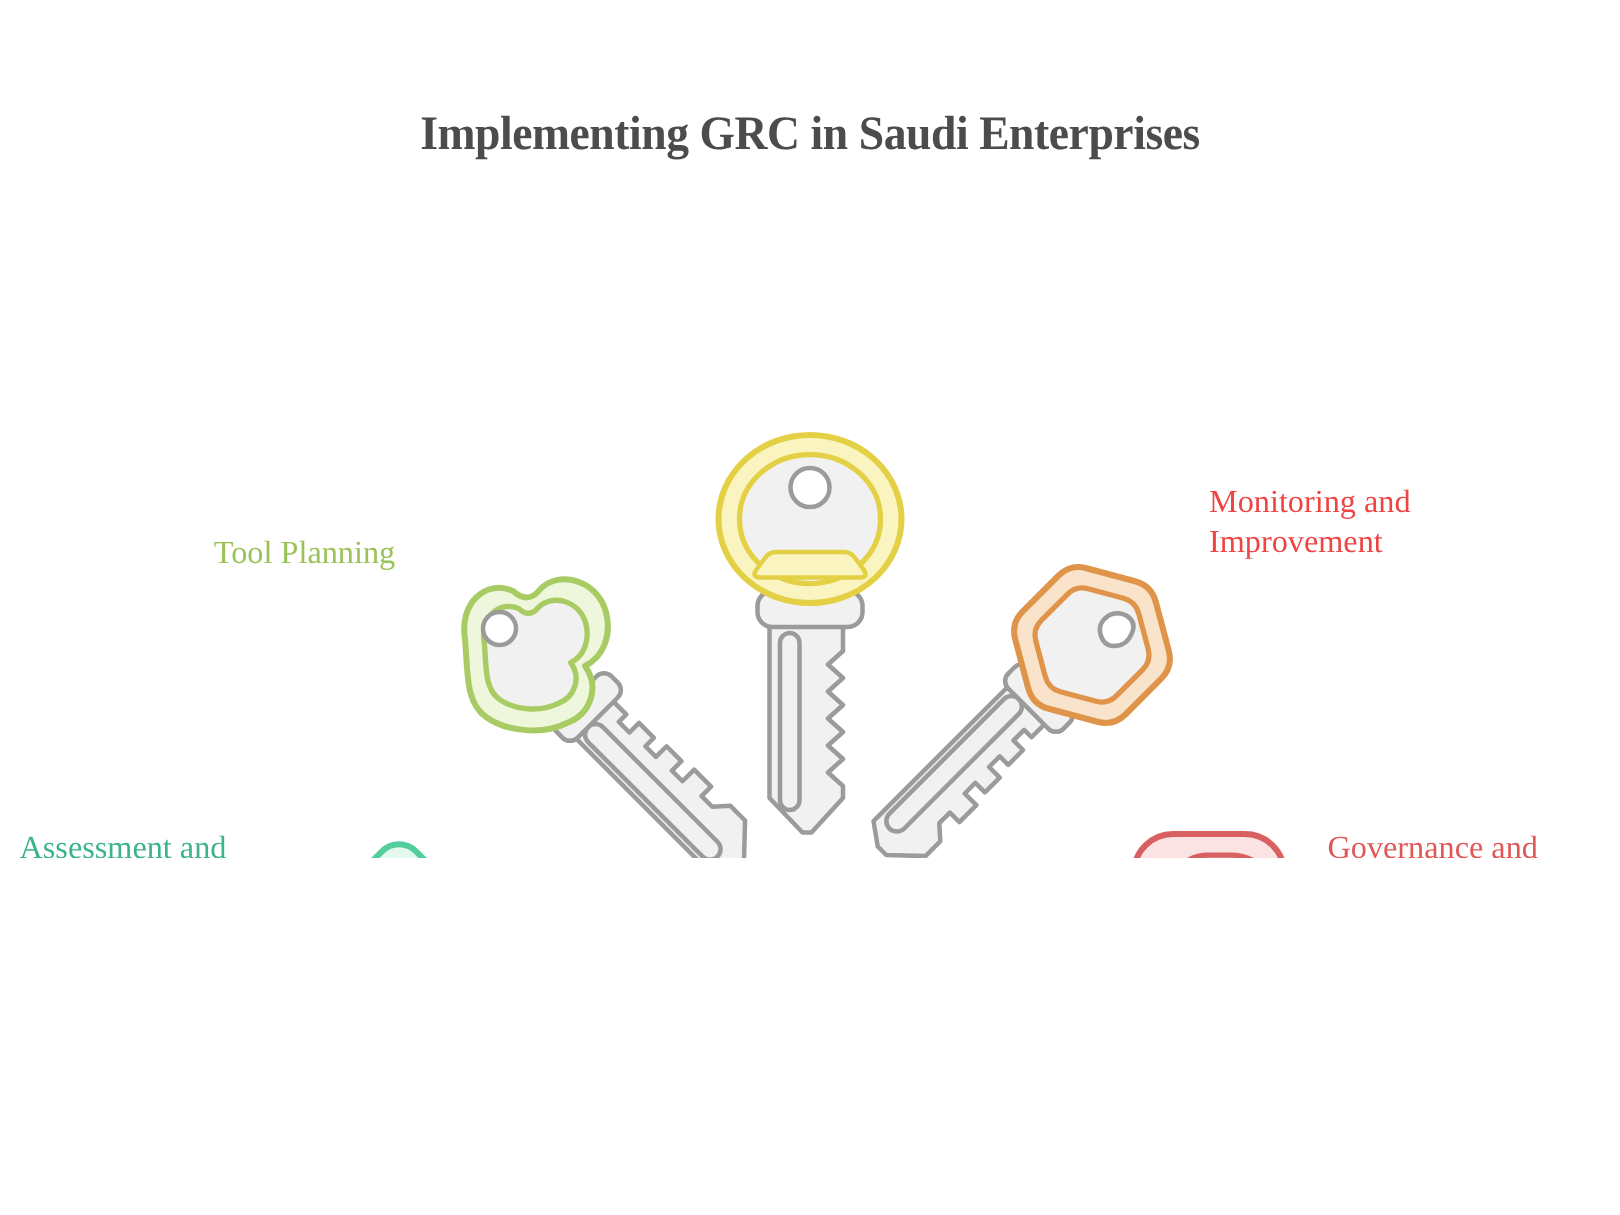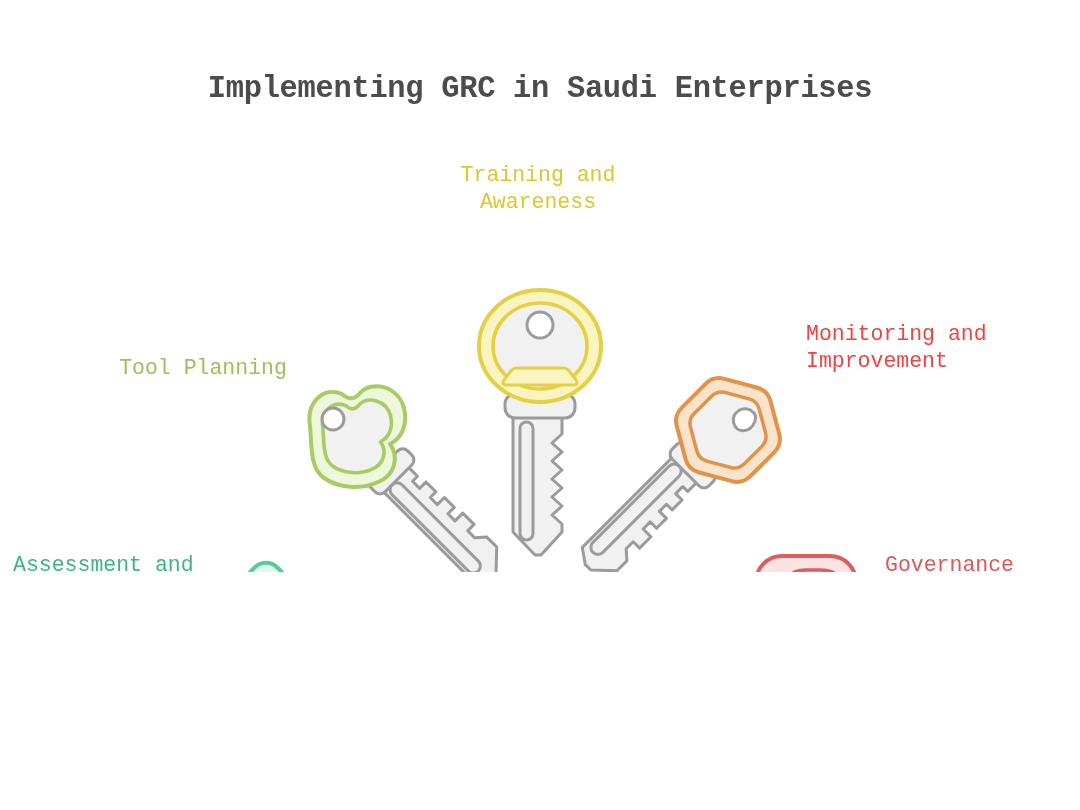--- a/index.html
+++ b/index.html
@@ -1,17 +1,17 @@
 <!DOCTYPE html>
 <html><head>
 <meta charset="utf-8">
 <style>
   html,body{margin:0;padding:0;background:#ffffff;}
   .stage{position:relative;width:1080px;height:572px;background:#ffffff;overflow:hidden;
-         font-family:Liberation Mono, monospace;}
+         font-family:Liberation Serif, serif;}
   .stage svg{position:absolute;left:0;top:0;}
   h1.title{position:absolute;left:0;top:70px;width:1080px;margin:0;text-align:center;
            font-size:32px;font-weight:700;letter-spacing:-0.3px;color:#4c4c4c;
            transform:scaleX(0.95);transform-origin:540px 0;}
   .label{position:absolute;font-size:21.5px;line-height:27px;font-weight:400;}
   .label.center{text-align:center;}
   .label.right{}
   .label.left{text-align:left;}
   .lbl-training{left:428px;top:162px;width:220px;}
   .lbl-tool{left:103px;top:355px;width:200px;}
@@ -90,19 +90,18 @@
       </g>
       <g stroke="#4a4a4a" stroke-width="3">
         <path fill="none" d="M 553,593 L 553,587 A 9.5 9.5 0 0 1 572,587 L 572,593"></path>
         <rect x="546" y="593" width="33" height="26" rx="5" fill="#ffffff"></rect>
         <circle cx="562.5" cy="606" r="2.2" fill="#4a4a4a" stroke="none"></circle>
         <path fill="#ffffff" d="M 505,622 L 516,622 L 527,633 L 527,651 Q 527,657 521,657 L 505,657 Q 499,657 499,651 L 499,628 Q 499,622 505,622 Z"></path>
       </g>
     </g>
   </svg>
 
-  <div class="label center lbl-training" style="color: rgb(221, 199, 47);">Training and Awareness</div>
   <div class="label center lbl-tool" style="color: rgb(155, 194, 88);">Tool Planning</div>
   <div class="label left lbl-monitoring" style="color: #ef4444;">Monitoring and Improvement</div>
   <div class="label right lbl-assessment" style="color: rgb(60, 180, 135);">Assessment and Planning</div>
   <div class="label left lbl-governance" style="color: rgb(224, 87, 87);">Governance and Reporting</div>
 
 </div>
 
 </body></html>

